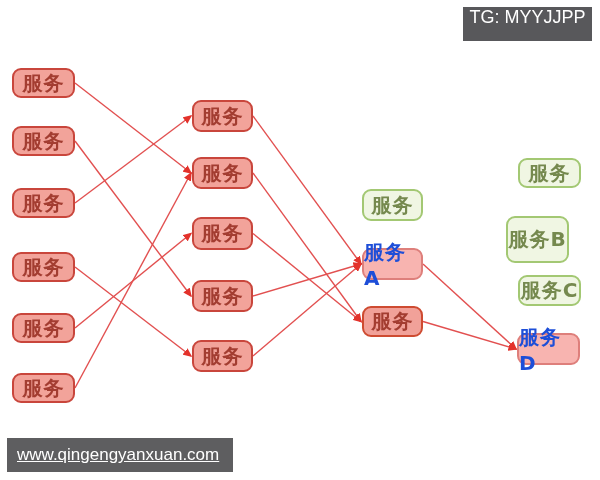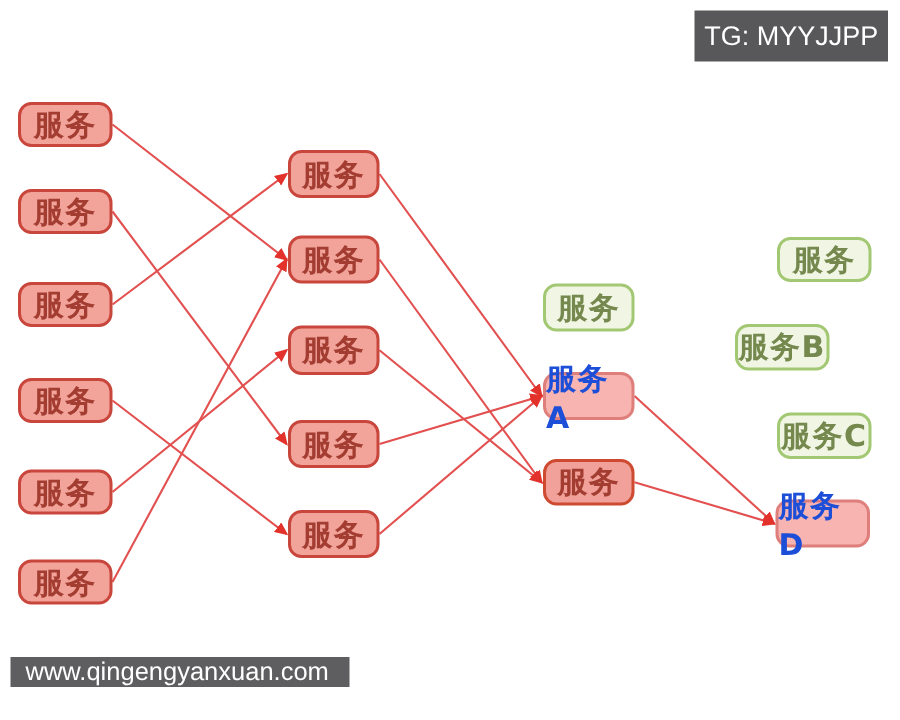--- a/index.html
+++ b/index.html
@@ -14,28 +14,28 @@
     position:absolute;box-sizing:border-box;border-radius:9px;border:2px solid;
     display:flex;align-items:center;justify-content:center;
     font-size:20px;font-weight:bold;letter-spacing:1px;
   }
   .style-red  {background:#f2a39a;border-color:#c9463c;color:#a33d31;border-width:2.5px;}
   .style-red2 {background:#f1a199;border-color:#ce4b31;color:#a33d31;border-width:2.5px;}
   .style-pink {background:#f8b4b0;border-color:#de7f7b;color:#1d4ed8;}
   .style-green{background:#f0f6e3;border-color:#a3c873;color:#75894e;}
   .badge{
     position:absolute;left:463px;top:7px;width:129px;height:34px;z-index:3;
-    background:#58585b;color:#ffffff;display:flex;align-items:center;justify-content:center;
+    background:#58585b;color:#ffffff;display:flex;align-items:flex-start;justify-content:center;
     font-size:18px;font-family:"Liberation Sans",sans-serif;
   }
   .watermark{
-    position:absolute;left:7px;top:438px;width:226px;height:20px;z-index:3;
+    position:absolute;left:7px;top:438px;width:226px;height:34px;z-index:3;
     background:#5e5e60;color:#ffffff;display:flex;align-items:center;
     padding-left:10px;box-sizing:border-box;
-    font-size:17px;font-family:"Liberation Sans",sans-serif;
+    font-size:17px;font-family:"Liberation Sans",sans-serif;text-decoration:underline;
   }
 </style>
 </head>
 <body>
 
 <div class="canvas">
 
   <svg id="edge-svg" xmlns="http://www.w3.org/2000/svg">
     <defs>
       <marker id="arrow" markerWidth="9" markerHeight="8" refX="7.5" refY="4" orient="auto" markerUnits="userSpaceOnUse">
@@ -96,21 +96,21 @@
       </div>
       <div class="node style-pink" style="left: 362px; top: 248px; width: 61px; height: 32px;">
         <span>服务A</span>
       </div>
       <div class="node style-red2" style="left: 362px; top: 306px; width: 61px; height: 31px;">
         <span>服务</span>
       </div>
       <div class="node style-green" style="left: 518px; top: 158px; width: 63px; height: 30px;">
         <span>服务</span>
       </div>
-      <div class="node style-green" style="left: 490px; top: 216px; width: 63px; height: 31px;">
+      <div class="node style-green" style="left: 506px; top: 216px; width: 63px; height: 47px;">
         <span>服务B</span>
       </div>
       <div class="node style-pink" style="left: 517px; top: 333px; width: 63px; height: 32px;">
         <span>服务D</span>
       </div>
       <div class="node style-green" style="left: 518px; top: 275px; width: 63px; height: 31px;">
         <span>服务C</span>
       </div>
     </div>
 

